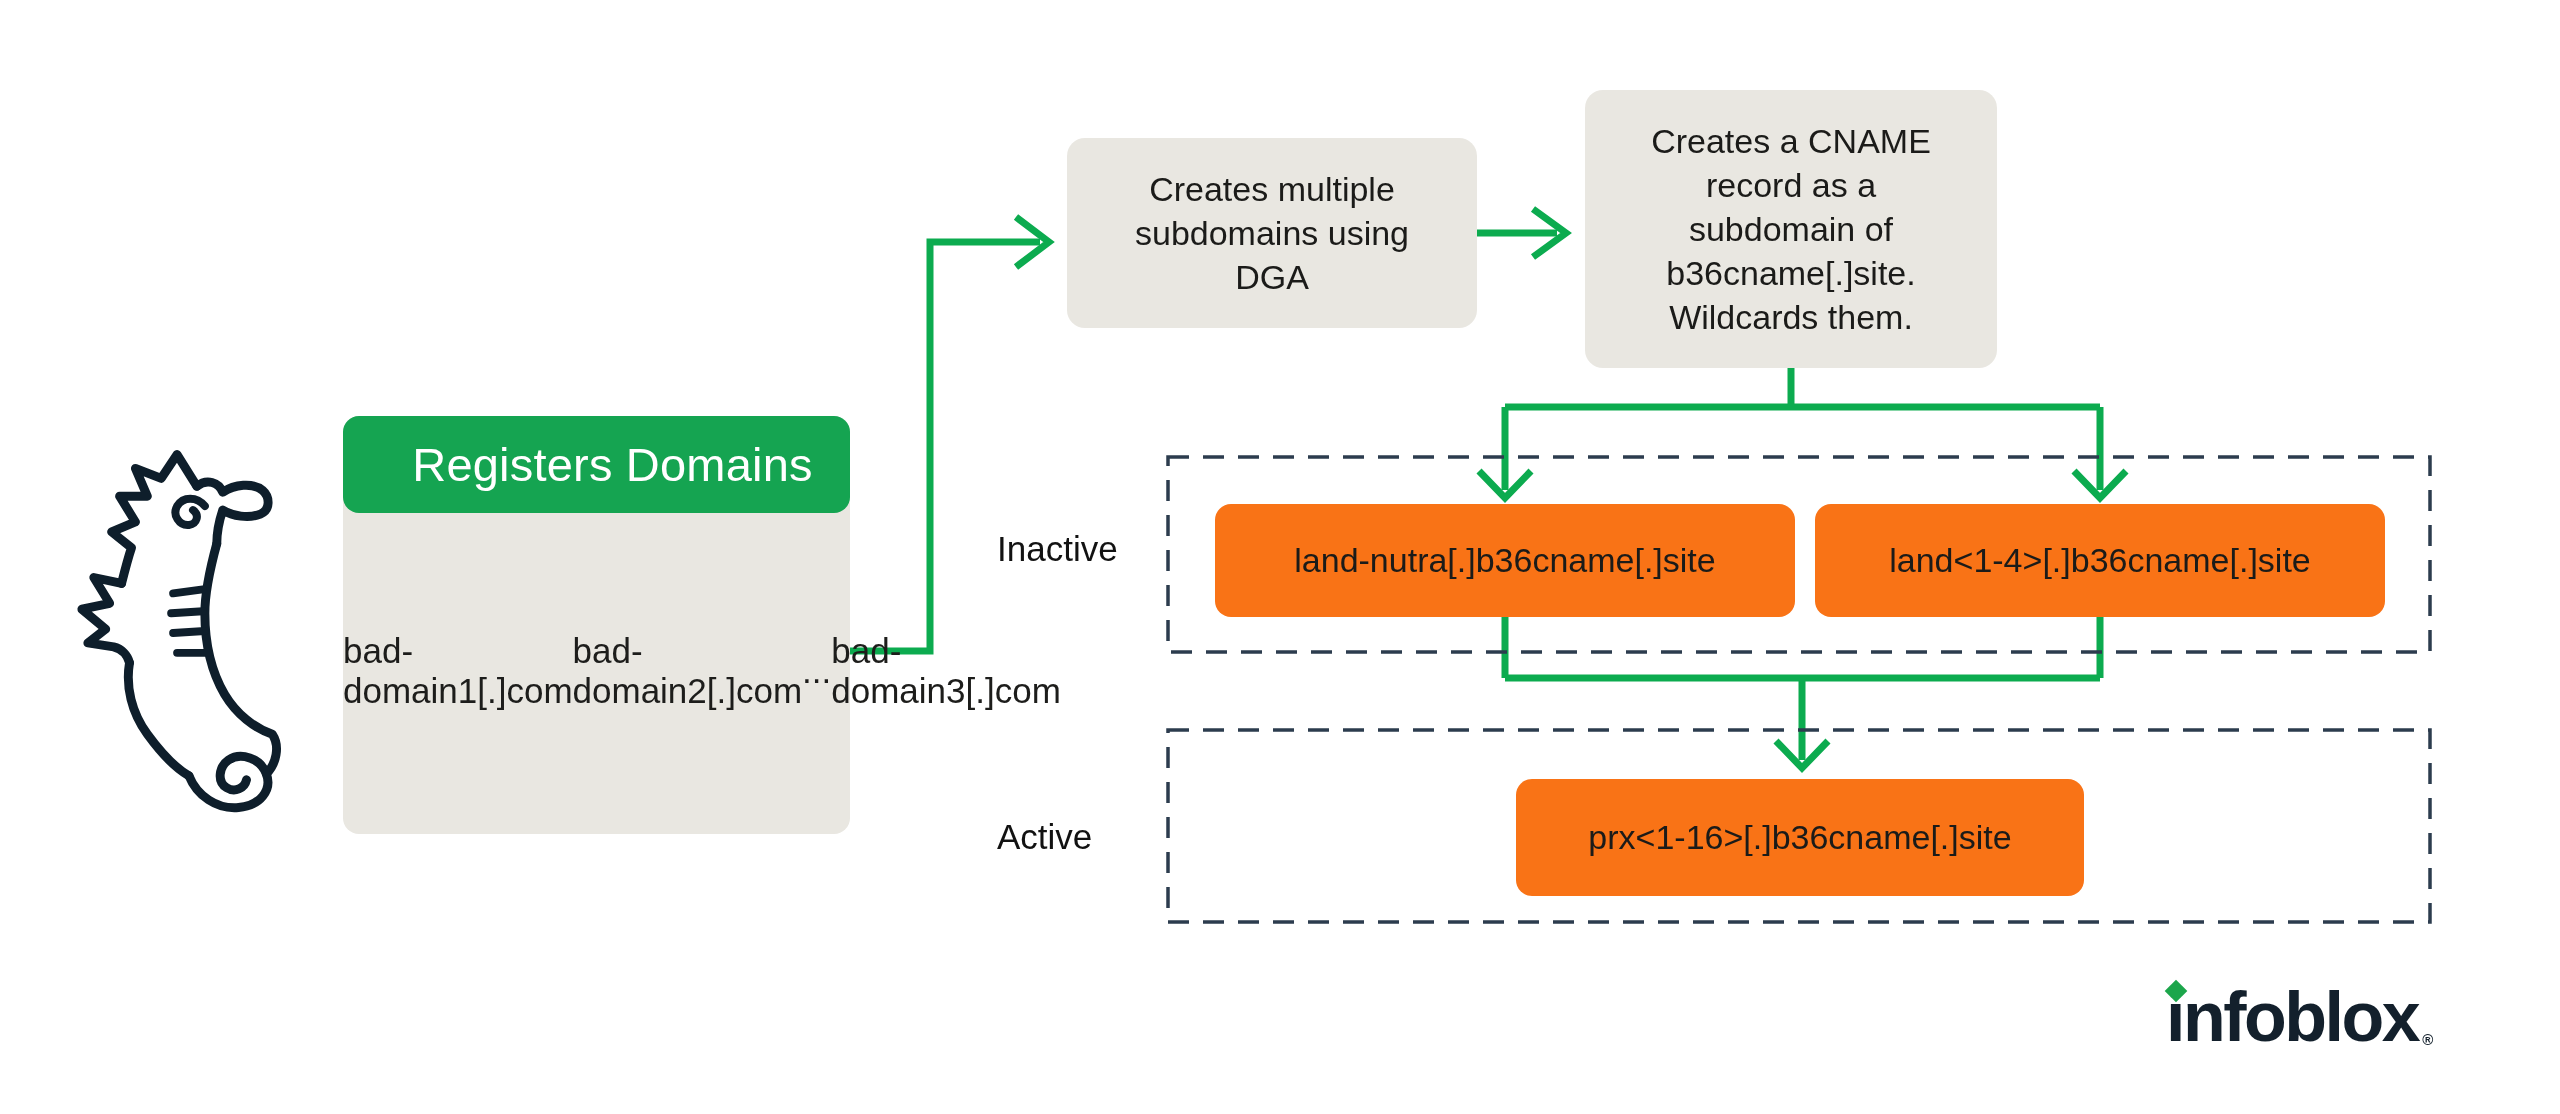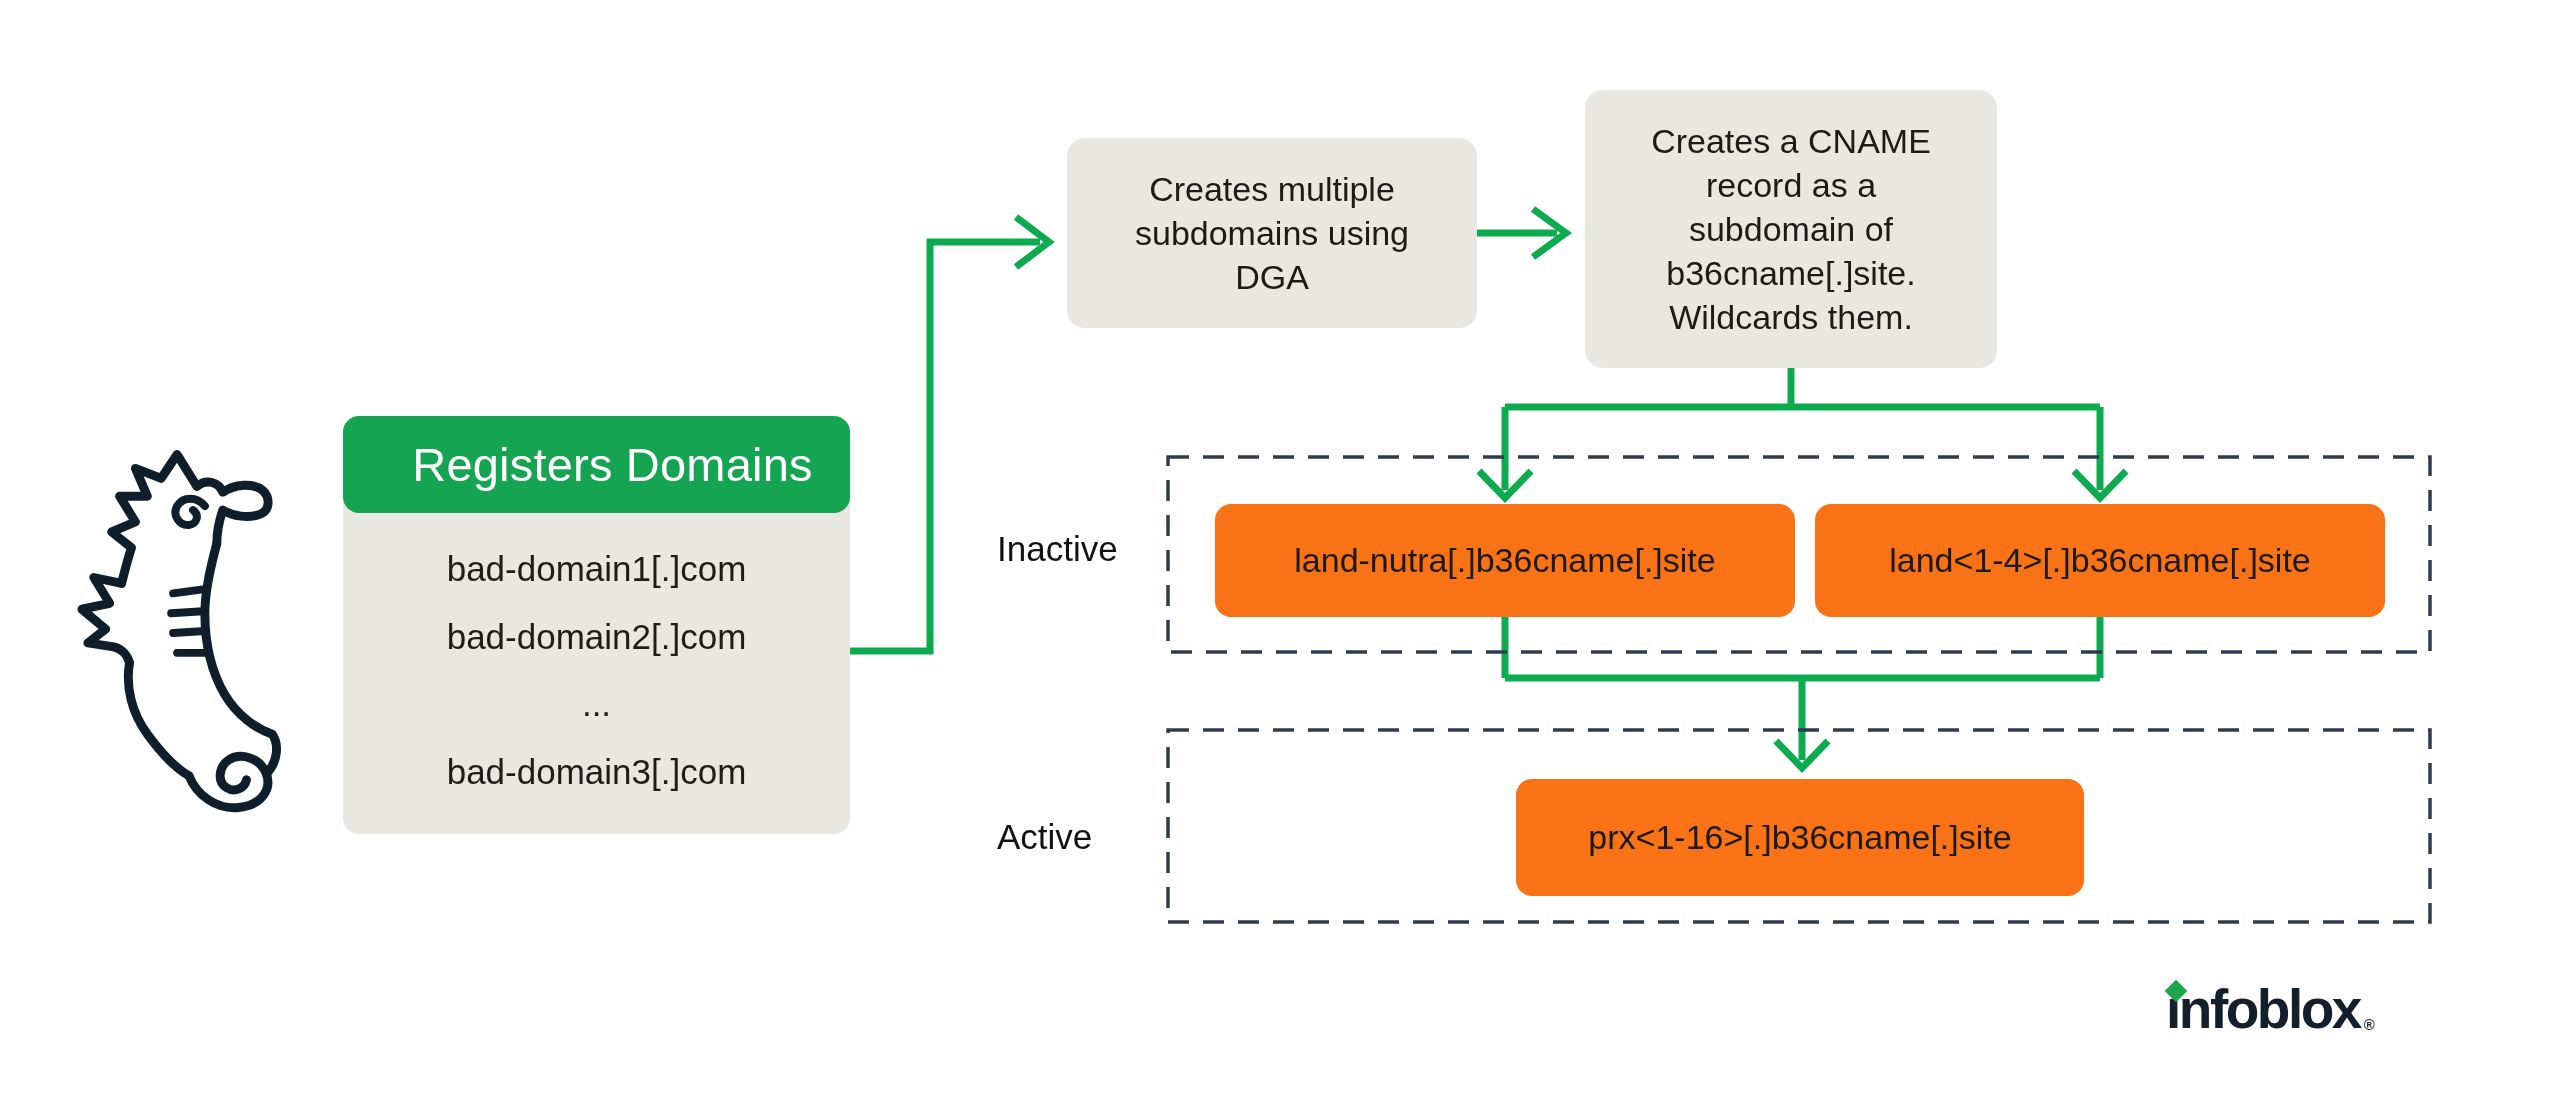--- a/index.html
+++ b/index.html
@@ -15,42 +15,42 @@
   
   .seahorse { position:absolute; left:70px; top:448px; width:238px; height:378px; z-index:2; }
   .seahorse path { fill:none; stroke:#0e1e2b; stroke-linecap:round; stroke-linejoin:round; }
   
   .card { position:absolute; left:343px; top:416px; width:507px; height:418px;
           background:#e9e7e1; border-radius:16px; z-index:2; }
   .card-header { position:absolute; left:0; top:0; width:507px; height:97px;
           background:#15a451; border-radius:16px; display:flex; align-items:center; justify-content:center; }
   .card-header span { color:#ffffff; font-size:47px; letter-spacing:.2px;margin-left:32px; }
   .card-body { position:absolute; left:0; top:97px; width:507px; height:321px;
-          display:flex; flex-direction:column; justify-content:space-evenly; align-items:center; padding:8px 0 14px; }
+          display:flex; flex-direction:row; justify-content:space-evenly; align-items:center; padding:8px 0 14px; }
   .card-body .domain { color:#1d1d1b; font-size:35px; }
   
   .pbox { position:absolute; background:#e9e7e1; border-radius:18px; z-index:2;
           display:flex; align-items:center; justify-content:center; text-align:center;
           color:#1b1b19; font-size:34px; line-height:1.3; }
   .box-dga   { left:1067px; top:138px; width:410px; height:190px; padding:12px 30px; }
   .box-cname { left:1585px; top:90px;  width:412px; height:278px; padding:0 36px; }
   
   .nbox { position:absolute; background:#f97316; border-radius:16px; z-index:2;
           display:flex; align-items:center; justify-content:center;
           color:#1b1b19; font-size:34px; }
   .node-left   { left:1215px; top:504px; width:580px; height:113px; }
   .node-right  { left:1815px; top:504px; width:570px; height:113px; }
   .node-active { left:1516px; top:779px; width:568px; height:117px; }
   
   .row-label { position:absolute; color:#121212; font-size:35px; z-index:2; }
   .label-inactive { left:997px; top:529px; }
   .label-active   { left:997px; top:817px; }
   
   .brand { position:absolute; left:2166px; top:982px; z-index:2; display:flex; align-items:flex-end; }
-  .wordmark { position:relative; color:#13202c; font-size:55px; font-weight:bold;
+  .wordmark { position:relative; color:#13202c; font-size:70px; font-weight:bold;
               letter-spacing:-2.5px; line-height:1; }
   .i-diamond { position:absolute; left:2px; top:1px; width:16px; height:16px;
                background:#1ca64b; transform:rotate(45deg); }
   .reg-mark { color:#13202c; font-size:15px; margin:0 0 4px 4px; font-weight:bold; }
 </style>
 </head>
 <body>
 
 <div class="canvas">
 

